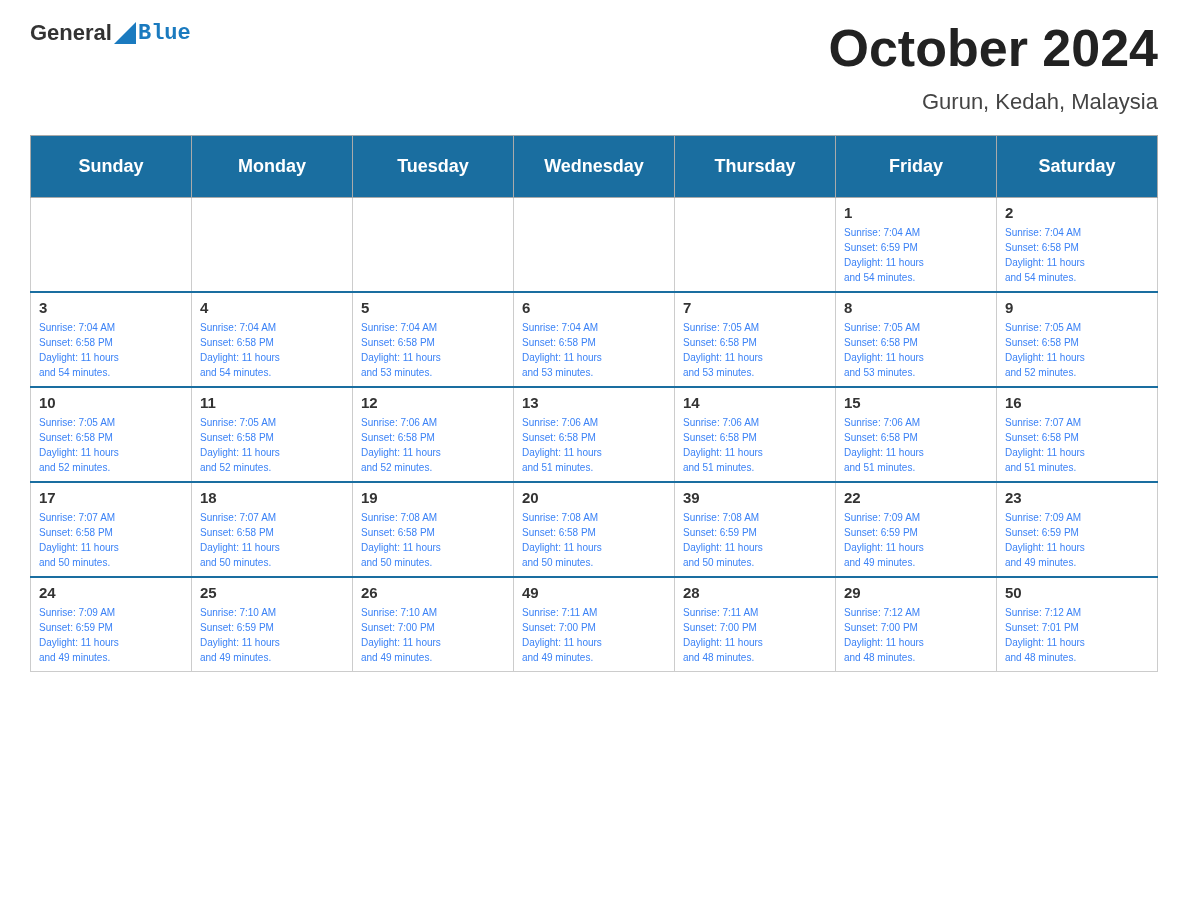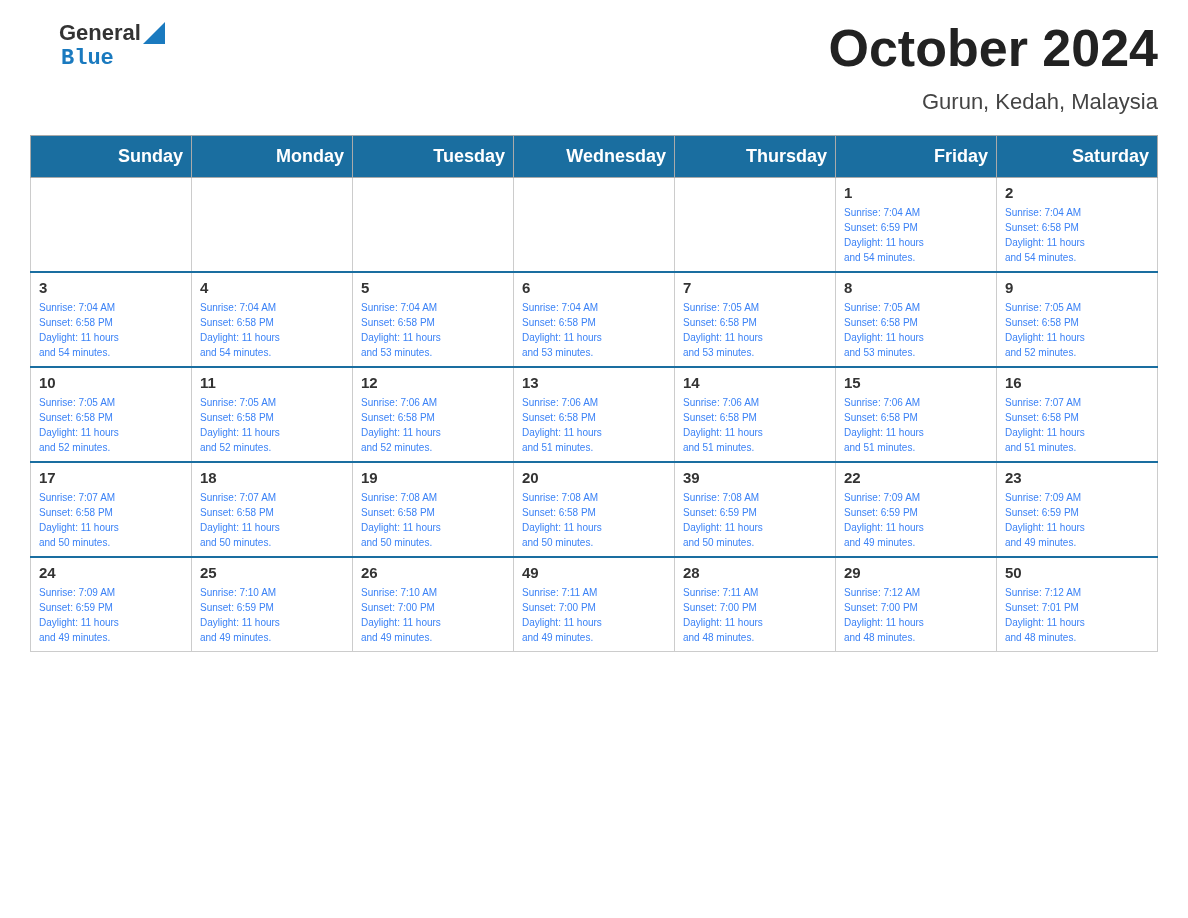--- a/index.html
+++ b/index.html
@@ -21,22 +21,21 @@
       font-weight: bold;
       color: #333;
     }
     .logo-text-blue {
       font-size: 22px;
       font-weight: bold;
       color: #1a7abf;
     }
     .logo-wrapper {
       display: flex;
-      flex-direction: column;
-      margin-left: 29px;
+      flex-direction: row;
     }
     .logo-top {
       display: flex;
       align-items: center;
     }
     .logo-bottom {
       display: flex;
       align-items: center;
       padding-left: 2px;
       font-family: Liberation Mono, monospace;
@@ -58,22 +57,22 @@
     .calendar {
       width: 100%;
       border-collapse: collapse;
       border: 1px solid #aaa;
     }
     .calendar th {
       background-color: #1a6ea0;
       color: #fff;
       font-size: 18px;
       font-weight: bold;
-      padding: 10px 8px;
-      text-align: right;
+      padding: 20px 8px;
+      text-align: center;
       border: 1px solid #aaa;
     }
     .calendar td {
       vertical-align: top;
       padding: 6px 8px;
       border: 1px solid #ccc;
       width: calc(100% / 7);
       min-height: 100px;
       font-size: 13px;
       color: #333;

